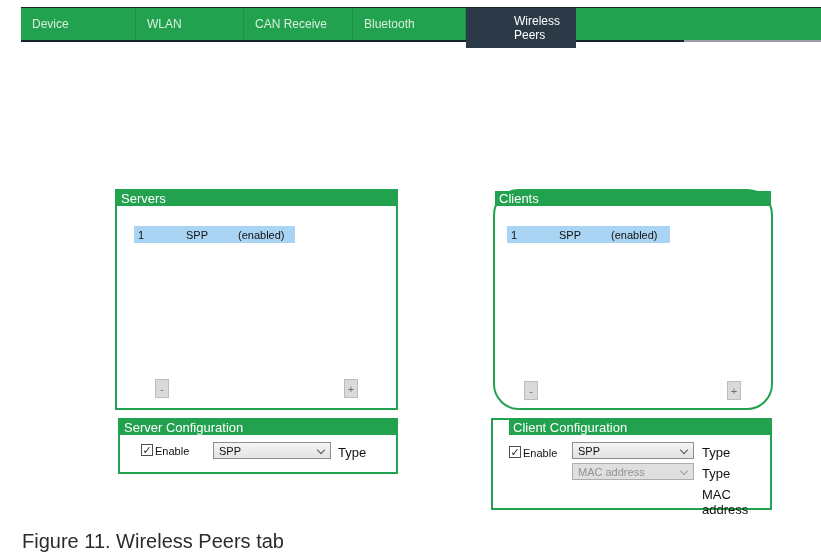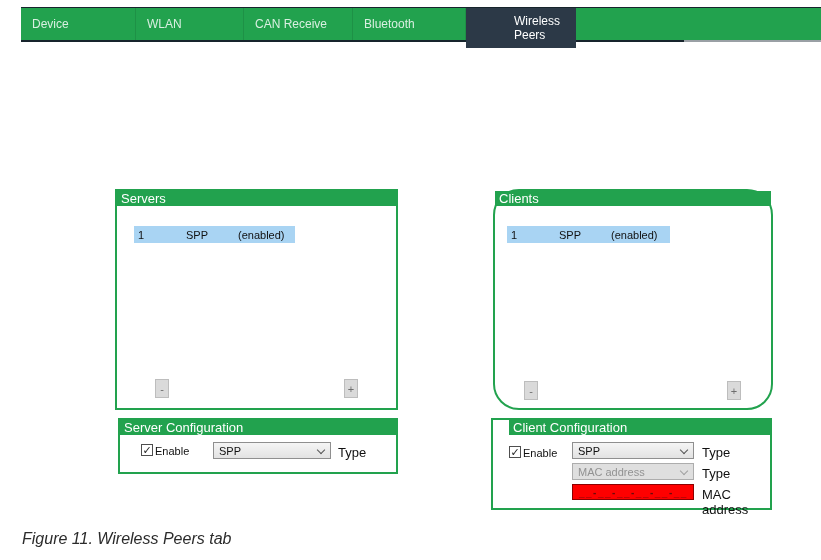--- a/index.html
+++ b/index.html
@@ -52,22 +52,22 @@
                  transform:rotate(45deg); }
   .combo.disabled { background:#dfdfdf; color:#929292; border-color:#adadad; }
   .combo.disabled .chev { border-color:#a0a0a0; }
   .field-label { position:absolute; font-size:13px; color:#111; }
   .mac-field { position:absolute; height:16px; background:#fe0000;
                border:1px solid #8d0000; color:#6a0b0b; font-size:10px;
                font-weight:bold; letter-spacing:1.5px; display:flex;
                align-items:center; padding-left:6px; }
 
   
-  .caption { position:absolute; left:14px; top:530px; font-size:16px;
-             font-style:italic; color:#2b2b2b;text-align:center; }
+  .caption { position:absolute; left:14px; top:530px; font-size:20px;
+             color:#2b2b2b;text-align:center; }
 </style>
 </head>
 <body>
 
 <div id="stage">
 
   <div class="tabbar">
     <div class="tab t0">Device</div>
     <div class="tab t2">WLAN</div>
     <div class="tab t1">CAN Receive</div>
@@ -125,20 +125,17 @@
       <span class="chev"></span>
     </div>
     <span class="field-label" style="left:209px; top:25px;">Type</span>
 
     <div class="combo disabled" style="left:79px; top:43px; width:122px;">
       <span>MAC address</span>
       <span class="chev"></span>
     </div>
     <span class="field-label" style="left:209px; top:46px;">Type</span>
 
-    <div class="mac-field" style="left:79px; top:64px; width:122px;">
-      <span>__-__-__-__-__-__</span>
-    </div>
     <span class="field-label" style="left:209px; top:67px;">MAC address</span>
   </div>
 
   <div class="caption">Figure 11. Wireless Peers tab</div>
 </div>
 
 </body></html>

